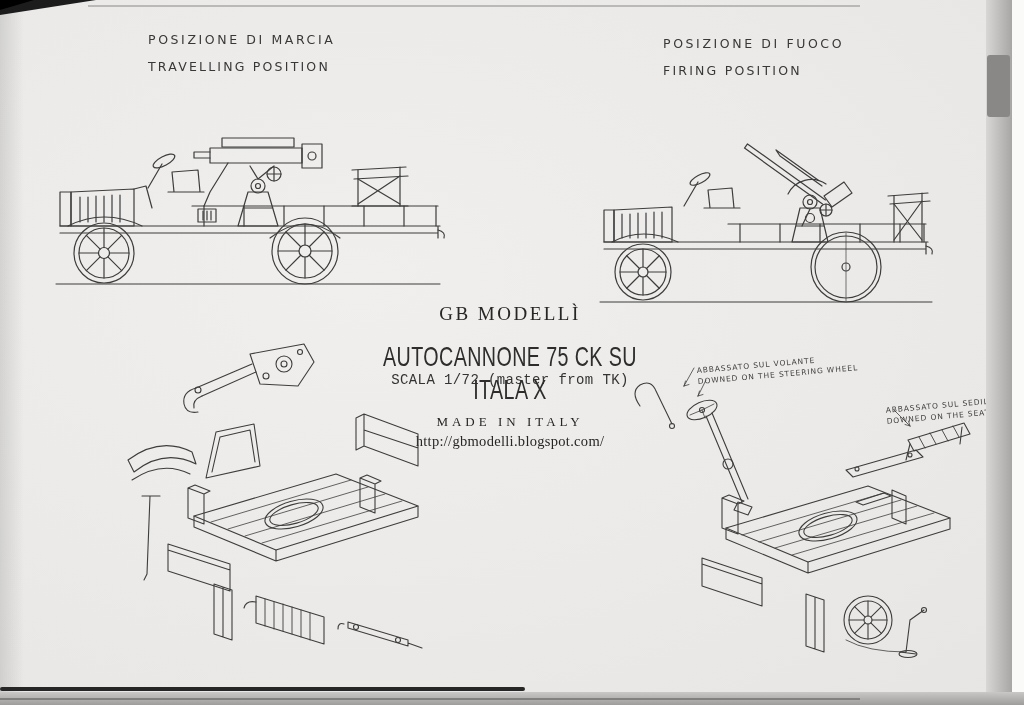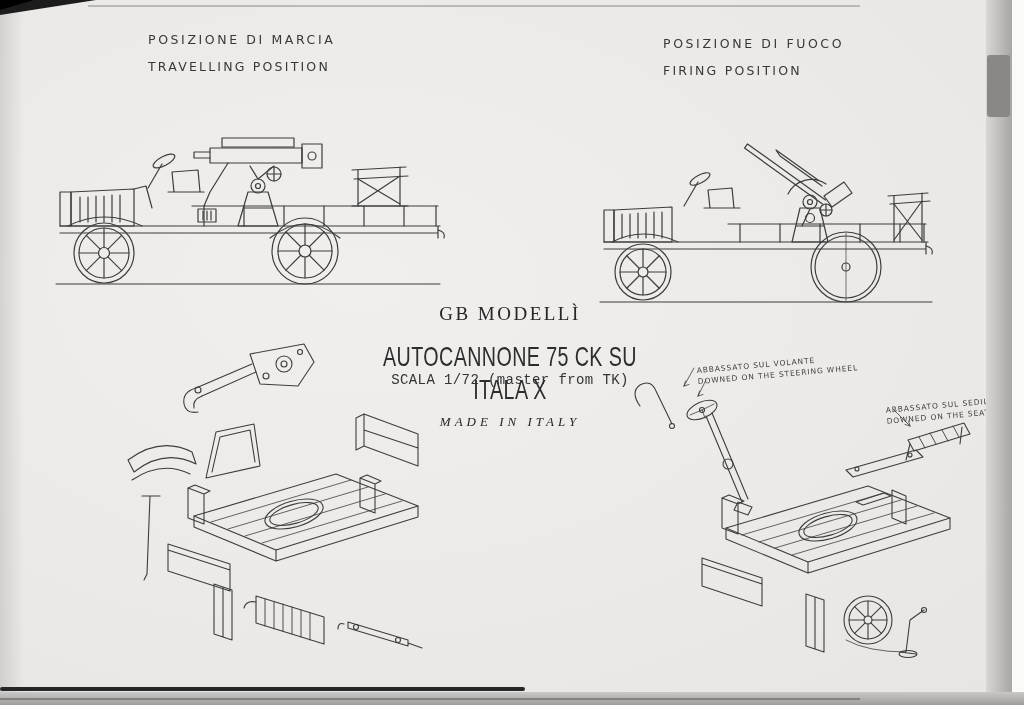--- a/index.html
+++ b/index.html
@@ -13,21 +13,21 @@
   svg * { vector-effect:non-scaling-stroke; }
 
   .hand-label { position:absolute; font-size:12.5px; letter-spacing:2.6px; color:#383838; line-height:27px; white-space:nowrap; }
   .hand-label .l2 { letter-spacing:2.2px; }
 
   .title-block { position:absolute; left:340px; top:303px; width:340px; text-align:center; color:#262626; }
   .brand { font-family:"Liberation Serif", serif; font-size:19px; letter-spacing:2.5px; }
   .model-wrap { margin-top:15px; height:28px; }
   .model { display:inline-block; font-family:"Liberation Sans", sans-serif; font-size:24px; font-weight:400; letter-spacing:0.5px; transform:scale(0.82,1.18); transform-origin:center top; color:#2d2d2d; }
   .scale-line { margin-top:4px; font-family:Liberation Mono, monospace; font-size:14px; letter-spacing:0.4px; color:#333; }
-  .made { margin-top:26px; font-family:"Liberation Serif", serif; font-size:13px; letter-spacing:4px;font-style:italic; }
+  .made { margin-top:26px; font-family:"Liberation Serif", serif; font-size:13px; letter-spacing:4px; }
   .url { margin-top:3px; font-family:"Liberation Serif", serif; font-size:14.5px; letter-spacing:0.3px; }
 
   .annotation { position:absolute; font-size:7.5px; letter-spacing:0.9px; color:#3e3e3e; white-space:nowrap; transform:rotate(-5deg); line-height:11px; }
 
   
   .art { position:absolute; }
   .art-corner { left:0; top:0; width:96px; height:15px; background:#1c1c1c; clip-path:polygon(0 0,100% 0,0 100%); }
   .art-corner2 { left:0; top:0; width:34px; height:10px; background:#000; clip-path:polygon(0 0,100% 0,0 100%); }
   .art-topline { left:88px; top:5px; width:772px; height:2px; background:#8f8f8d; opacity:0.55; }
   .art-right-band { left:986px; top:0; width:26px; height:705px; background:linear-gradient(to right,#d8d7d5,#a7a6a4); }
@@ -187,20 +187,21 @@
         <path d="M298 98 L326 134 M326 95 L298 134"></path>
       </g>
     </g>
   </svg>
 
   <div class="title-block">
     <div class="brand">GB MODELLÌ</div>
     <div class="model-wrap"><span class="model">AUTOCANNONE 75 CK SU ITALA X</span></div>
     <div class="scale-line">SCALA 1/72 (master from TK)</div>
     <div class="made">MADE IN ITALY</div>
+    <div class="url">http://gbmodelli.blogspot.com/</div>
   </div>
 
   <svg style="left:98px; top:338px;" width="348" height="330" viewBox="0 0 348 330">
     <g stroke="#3d3d3d" stroke-width="1.1" fill="none" stroke-linecap="round" stroke-linejoin="round">
       <g>
         <path d="M152 16 L206 6 L216 24 L200 48 L162 46 Z"></path>
         <circle cx="186" cy="26" r="8"></circle>
           <circle cx="186" cy="26" r="3"></circle>
         <circle cx="168" cy="38" r="3"></circle>
           <circle cx="202" cy="14" r="2.5"></circle>

